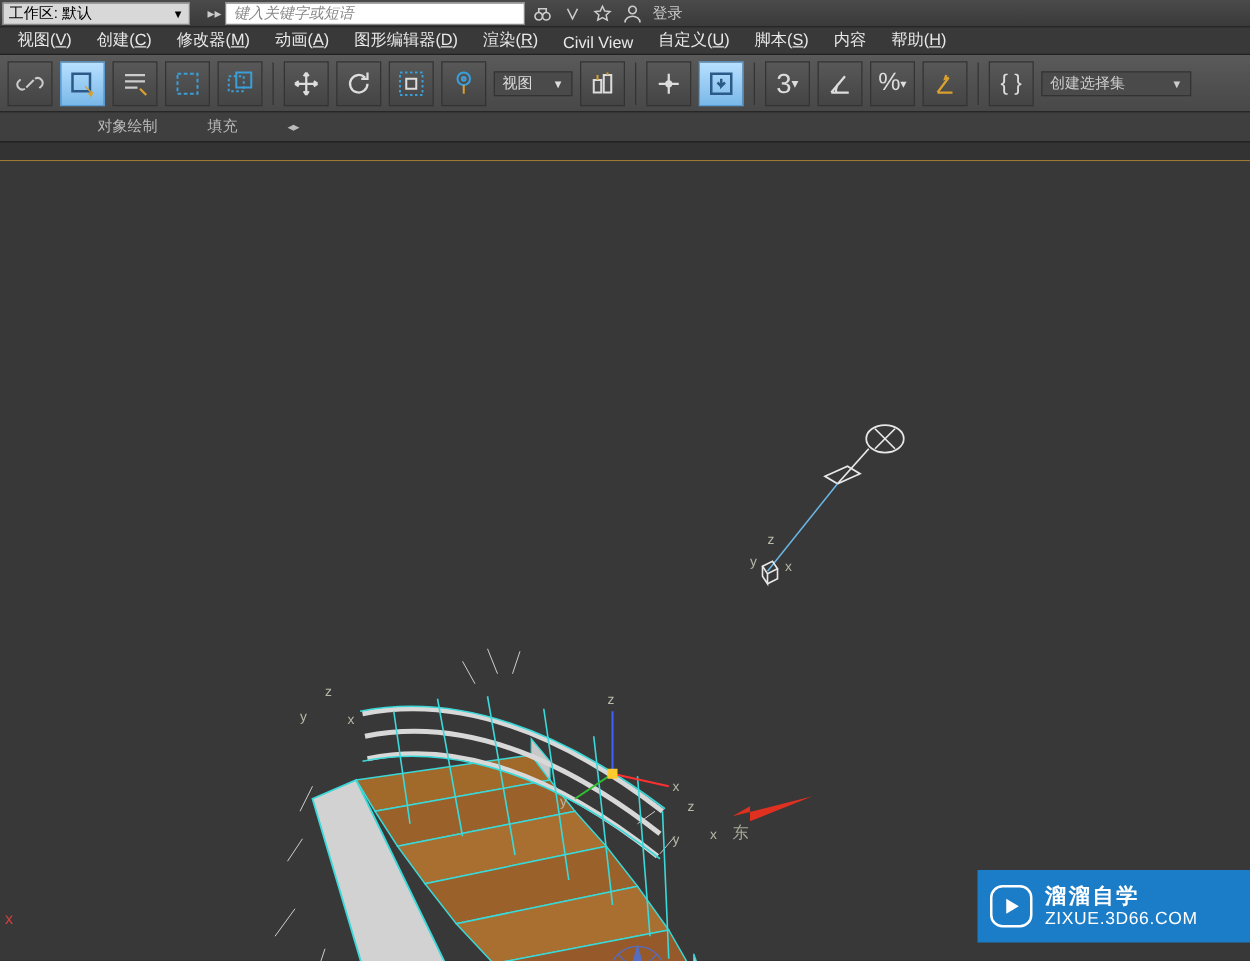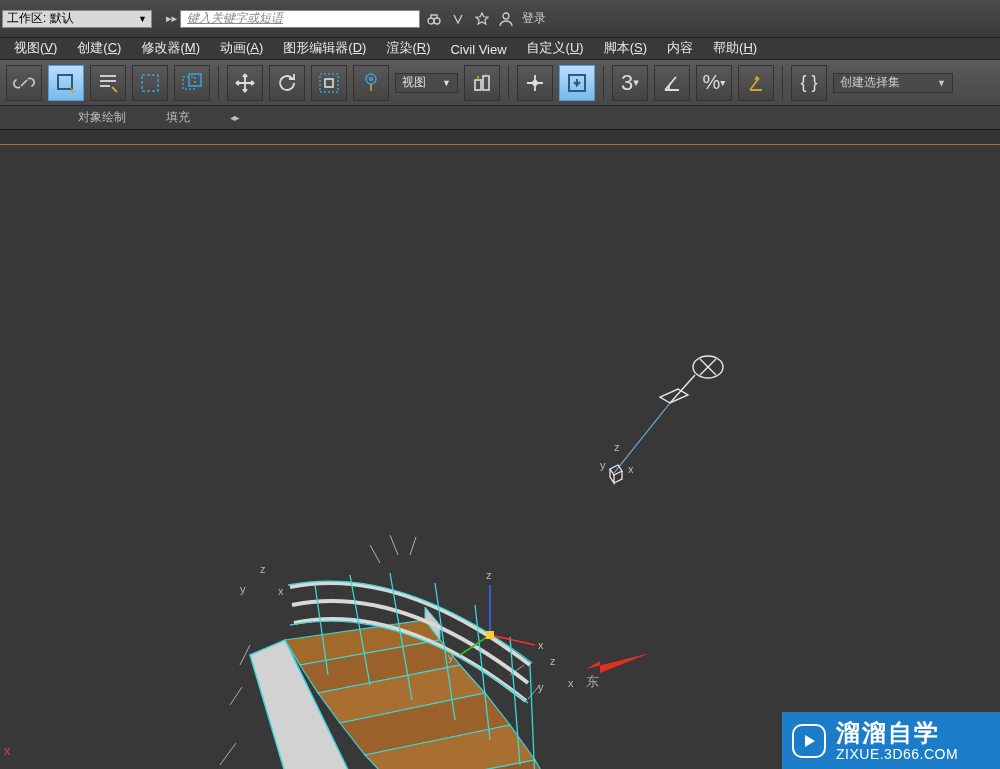--- a/index.html
+++ b/index.html
@@ -1,23 +1,23 @@
 <!DOCTYPE html>
 <html><head>
 <meta charset="utf-8">
 <style>
 * { margin: 0; padding: 0; box-sizing: border-box; font-family: "Microsoft YaHei", Arial, sans-serif; }
 body { background: #333333; width: 1000px; height: 769px; overflow: hidden; position: relative; }
 
 
-.titlebar { background: linear-gradient(#4a4a4a, #3a3a3a); height: 38px; display: flex; align-items: center; font-size: 12px; color: #ddd; border-bottom: 1px solid #222; }
+.titlebar { background: linear-gradient(#4a4a4a, #3a3a3a); height: 22px; display: flex; align-items: center; font-size: 12px; color: #ddd; border-bottom: 1px solid #222; }
 .workspace-dd { background: #d8d8d8; color: #000; height: 18px; margin: 2px; padding: 0 4px; display: flex; align-items: center; width: 150px; justify-content: space-between; border: 1px solid #888; }
 .workspace-dd .arrow { font-size: 9px; }
 .title-center { flex: 1; text-align: center; color: #eee; display: flex; justify-content: center; gap: 20px; }
-.search-box { background: #fff; color: #888; font-style: italic; height: 18px; width: 240px; padding: 0 6px; display: flex; align-items: center; border: 1px solid #888; text-decoration: underline; }
+.search-box { background: #fff; color: #888; font-style: italic; height: 18px; width: 240px; padding: 0 6px; display: flex; align-items: center; border: 1px solid #888; }
 .title-right { display: flex; align-items: center; gap: 8px; padding: 0 6px; color: #ccc; }
 .title-icon { width: 16px; height: 16px; display: flex; align-items: center; justify-content: center; color: #ccc; }
 
 
 .menubar { background: #393939; height: 22px; display: flex; align-items: flex-end; padding: 0 4px; gap: 0; font-size: 13px; color: #e8e8e8; border-bottom: 1px solid #222; }
 .menubar .menuitem { padding: 2px 10px; cursor: default; }
 .menuitem u { text-decoration: underline; }
 
 
 .toolbar { background: linear-gradient(#5a5a5a, #484848); height: 46px; display: flex; align-items: center; padding: 2px 6px; gap: 6px; border-bottom: 1px solid #222; }
@@ -44,21 +44,21 @@
 .scene { position: absolute; inset: 0; }
 .stair-img { position: absolute; left: 190px; top: 380px; }
 .camera-gizmo { position: absolute; right: 260px; top: 200px; }
 .east-label { position: absolute; left: 586px; top: 528px; color: #a8a898; font-size: 13px; }
 .red-arrow { position: absolute; left: 580px; top: 504px; }
 
 
 .watermark { position: absolute; right: 0; bottom: 14px; background: #1b7dc8; color: #fff; width: 218px; height: 58px; display: flex; align-items: center; padding: 0 10px; gap: 10px; }
 .watermark .play { width: 34px; height: 34px; border: 2px solid #fff; border-radius: 10px; display: flex; align-items: center; justify-content: center; }
 .watermark .text-col { display: flex; flex-direction: column; line-height: 1.1; }
-.watermark .cn { font-size: 24px; font-weight: bold; letter-spacing: 2px; }
+.watermark .cn { font-size: 17px; font-weight: bold; letter-spacing: 2px; }
 .watermark .url { font-size: 14px; letter-spacing: 0.5px; }
 
 
 .origin-x { position: absolute; left: 4px; bottom: 26px; color: #d04040; font-size: 13px; }
 </style>
 </head>
 <body>
 
 <div class="titlebar">
   <div class="workspace-dd">

